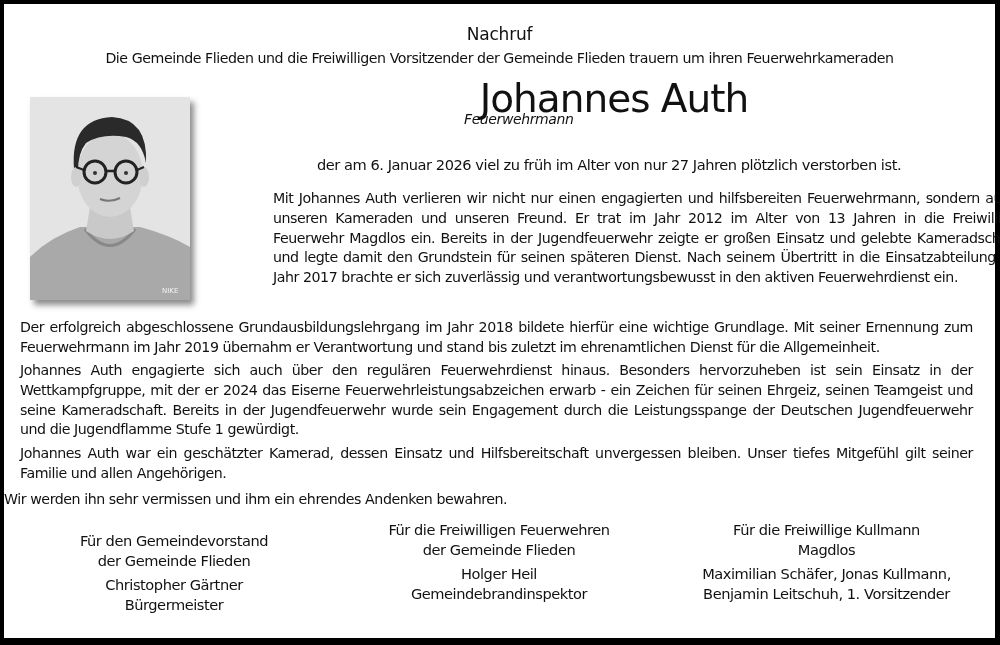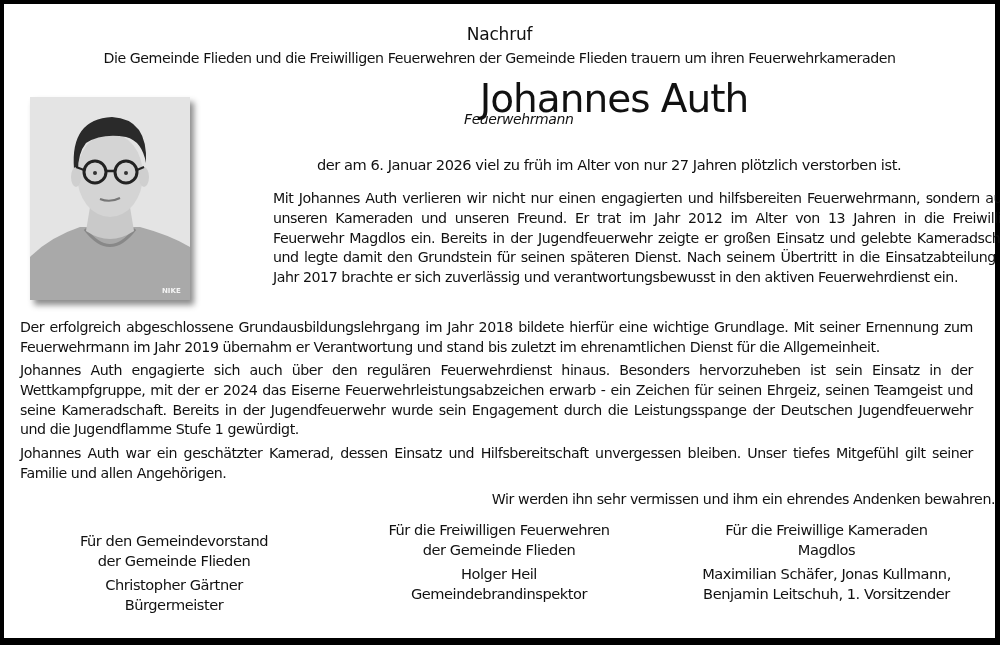--- a/index.html
+++ b/index.html
@@ -17,21 +17,21 @@
     position: absolute; left: 0; width: 991px; top: 20px;
     font-size: 17px; text-align: center; letter-spacing: -0.2px;
   }
   .t-intro {
     position: absolute; left: 0; width: 991px; top: 46px;
     font-size: 14.2px; text-align: center; letter-spacing: -0.45px;
   }
   .photo-wrap {
     position: absolute; left: 26px; top: 93px; width: 160px; height: 203px;
     box-shadow: 4px 5px 6px rgba(0,0,0,0.45);
-    background: #be185d; overflow: hidden; font-weight: bold;
+    background: #be185d; overflow: hidden;
   }
   .photo-wrap svg { display:block; }
   .t-name {
     position: absolute; left: 460px; width: 300px; top: 72px;
     font-size: 39px; text-align: center; letter-spacing: -1px; font-weight: normal;
   }
   .t-role {
     position: absolute; left: 460px; width: 300px; top: 107px;
     font-size: 14px; font-style: italic; text-align: left; letter-spacing: -0.4px;
   }
@@ -43,40 +43,40 @@
     position: absolute; font-size: 14.2px; line-height: 19.8px;
     text-align: justify; text-align-last: left; letter-spacing: -0.45px;
     hyphens: manual;
   }
   .p1 { left: 224px; width: 745px; top: 185px; margin-left: 45px; }
   .p2 { left: 16px; width: 953px; top: 314px; }
   .p3 { left: 16px; width: 953px; top: 357px; }
   .p4 { left: 16px; width: 953px; top: 440px; }
   .closing {
     position: absolute; left: 0; width: 991px; top: 487px;
-    font-size: 14.2px; text-align: right; letter-spacing: -0.45px;
+    font-size: 14.2px; text-align: left; letter-spacing: -0.45px;
   }
   .sig {
     position: absolute; top: 516px; text-align: center;
     font-size: 14.6px; line-height: 19.5px; letter-spacing: -0.45px;
   }
   .sig .org { display:block; }
   .sig .gap { display:block; height: 5px; }
   .sig1 { left: 40px; width: 260px; margin-top: 11px; }
   .sig2 { left: 350px; width: 290px; }
   .sig3 { left: 670px; width: 305px; }
 </style>
 </head>
 <body>
 
 <div class="frame">
   <div class="notice">
 
     <div class="t-nachruf">Nachruf</div>
-    <div class="t-intro">Die Gemeinde Flieden und die Freiwilligen Feuerwehren der Gemeinde Flieden trauern um ihren Feuerwehrkameraden</div>
+    <div class="t-intro">Die Gemeinde Flieden und die Freiwilligen Vorsitzender der Gemeinde Flieden trauern um ihren Feuerwehrkameraden</div>
 
     <div class="photo-wrap">
       <svg width="160" height="203" viewBox="0 0 160 203">
         <rect width="160" height="203" fill="#e4e4e4"></rect>
 
         <path d="M0 160 Q20 140 50 130 L110 130 Q140 138 160 150 L160 203 L0 203 Z" fill="#a9a9a9"></path>
         <path d="M55 132 Q80 165 105 132" fill="none" stroke="#888" stroke-width="3"></path>
 
         <path d="M60 110 L100 110 L104 134 Q80 150 56 134 Z" fill="#c9c9c9"></path>
 
@@ -122,21 +122,21 @@
 
     <div class="sig sig2">
       <span class="org">Für die Freiwilligen Feuerwehren</span>
       <span class="org">der Gemeinde Flieden</span>
       <span class="gap"></span>
       <span class="org">Holger Heil</span>
       <span class="org">Gemeindebrandinspektor</span>
     </div>
 
     <div class="sig sig3">
-      <span class="org">Für die Freiwillige Kameraden</span>
+      <span class="org">Für die Freiwillige Kullmann</span>
       <span class="org">Magdlos</span>
       <span class="gap"></span>
       <span class="org">Maximilian Schäfer, Jonas Kullmann,</span>
       <span class="org">Benjamin Leitschuh, 1. Vorsitzender</span>
     </div>
 
   </div>
 </div>
 
 </body></html>

